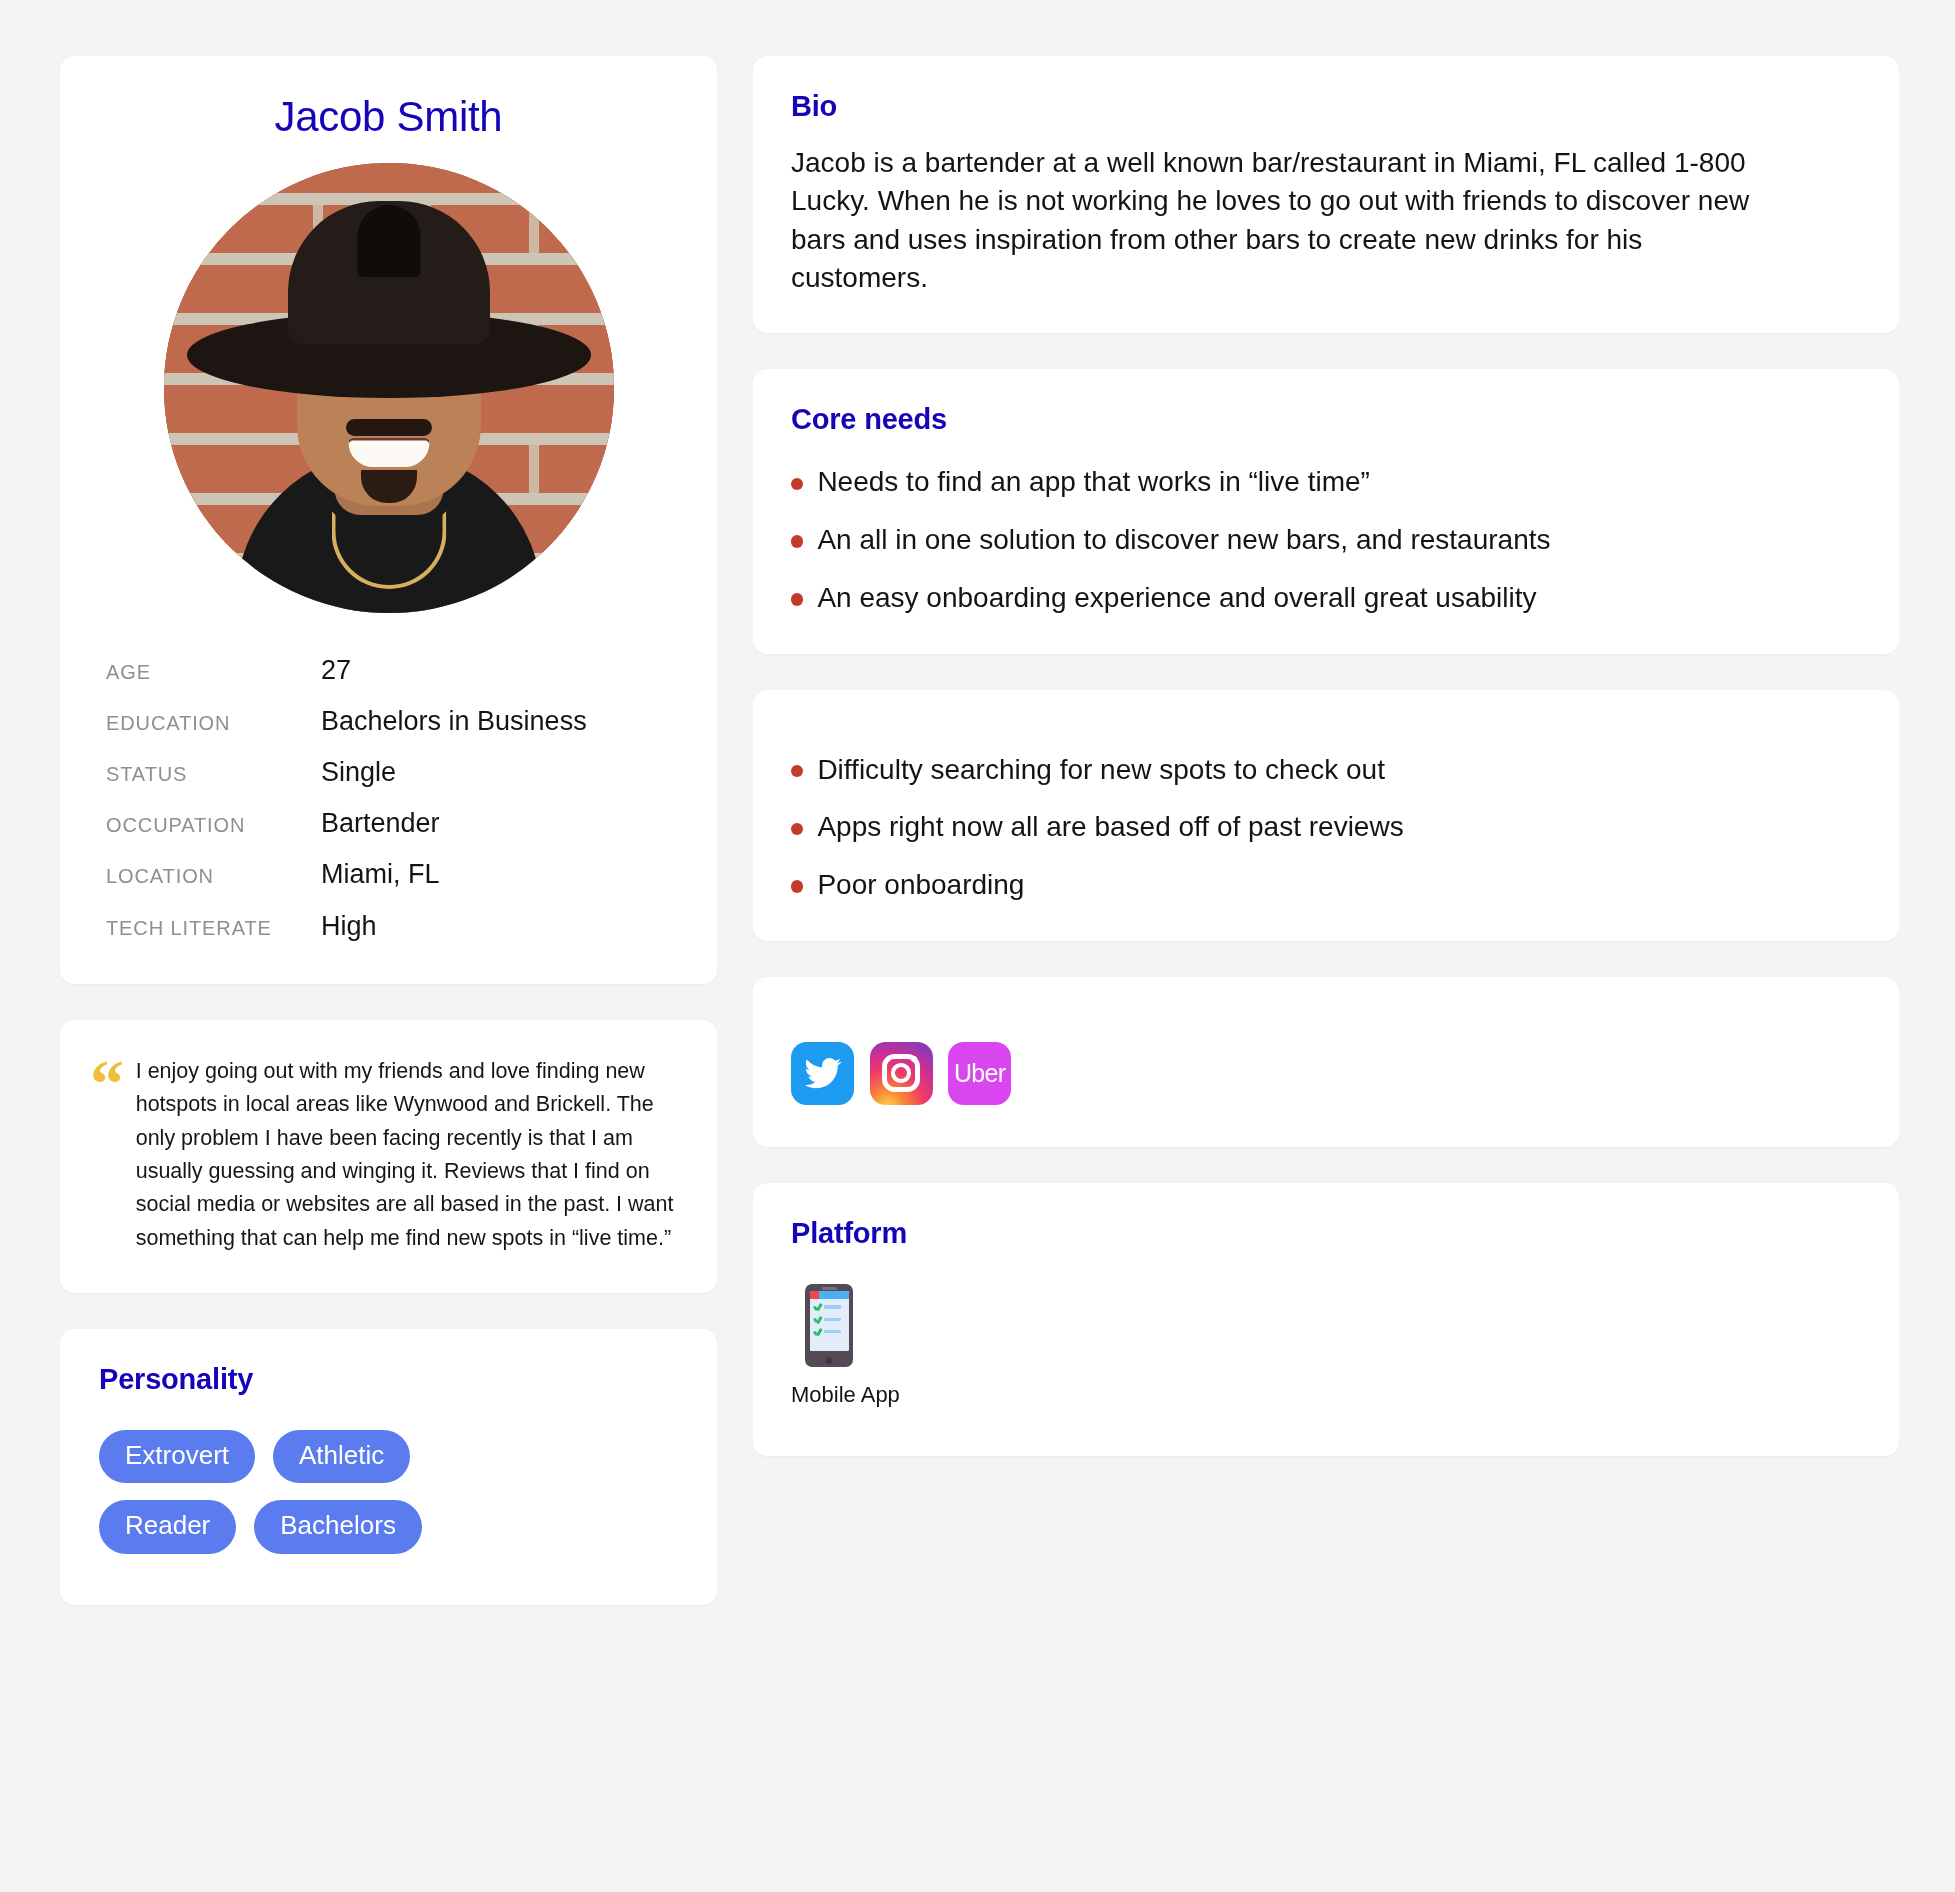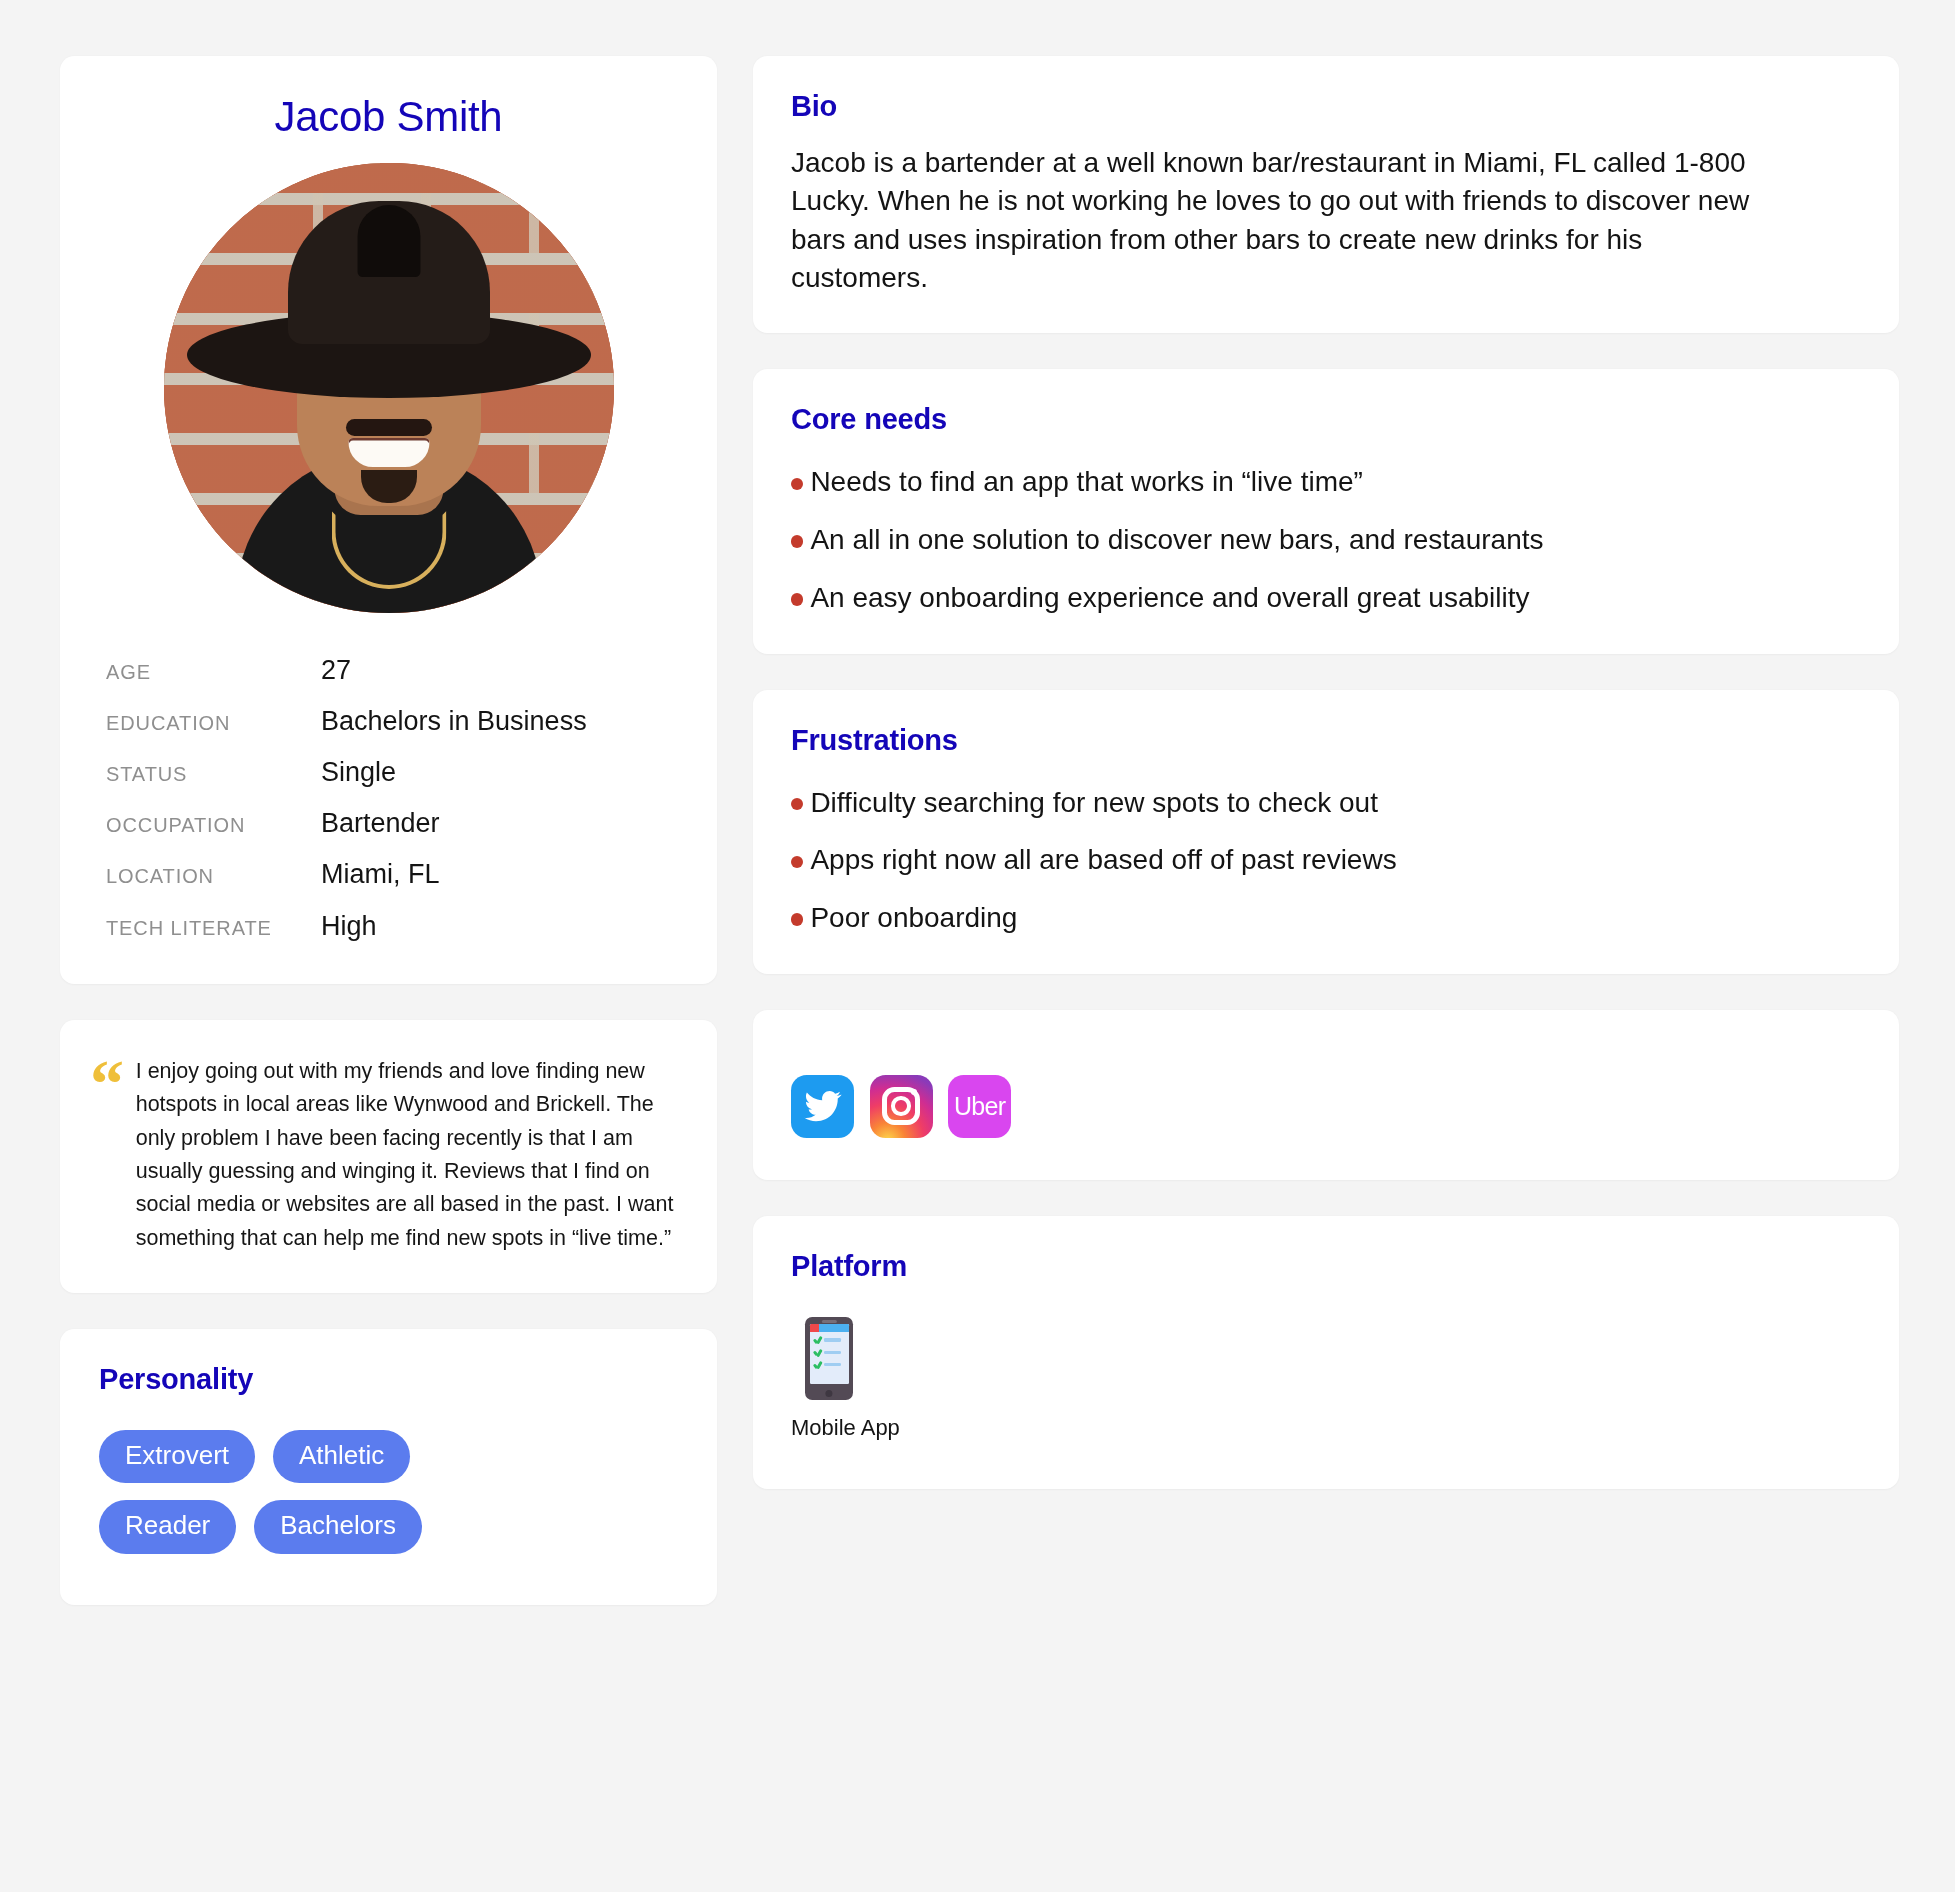--- a/index.html
+++ b/index.html
@@ -213,21 +213,21 @@
     font-size: 28px;
     line-height: 1.37;
     color: #141414;
     max-width: 978px;
   }
 
   .bullets { margin-top: 29px; }
   .bullet-row {
     display: flex;
     align-items: flex-start;
-    gap: 7px;
+    gap: 14px;
     margin-bottom: 23.5px;
   }
   .bullet-row:last-child { margin-bottom: 2.6px; }
   .bullet-dot {
     width: 12.4px; height: 12.4px;
     border-radius: 50%;
     background: #c43b2c;
     flex: 0 0 12.4px;
     margin-top: 12.4px;
   }
@@ -419,21 +419,20 @@
           <div class="bullet-text">An all in one solution to discover new bars, and restaurants</div>
         </div>
         <div class="bullet-row">
           <div class="bullet-dot"></div>
           <div class="bullet-text">An easy onboarding experience and overall great usability</div>
         </div>
       </div>
     </div>
 
     <div class="card section-card">
-      <div class="section-title">Frustrations</div>
       <div class="bullets">
         <div class="bullet-row">
           <div class="bullet-dot"></div>
           <div class="bullet-text">Difficulty searching for new spots to check out</div>
         </div>
         <div class="bullet-row">
           <div class="bullet-dot"></div>
           <div class="bullet-text">Apps right now all are based off of past reviews</div>
         </div>
         <div class="bullet-row">

